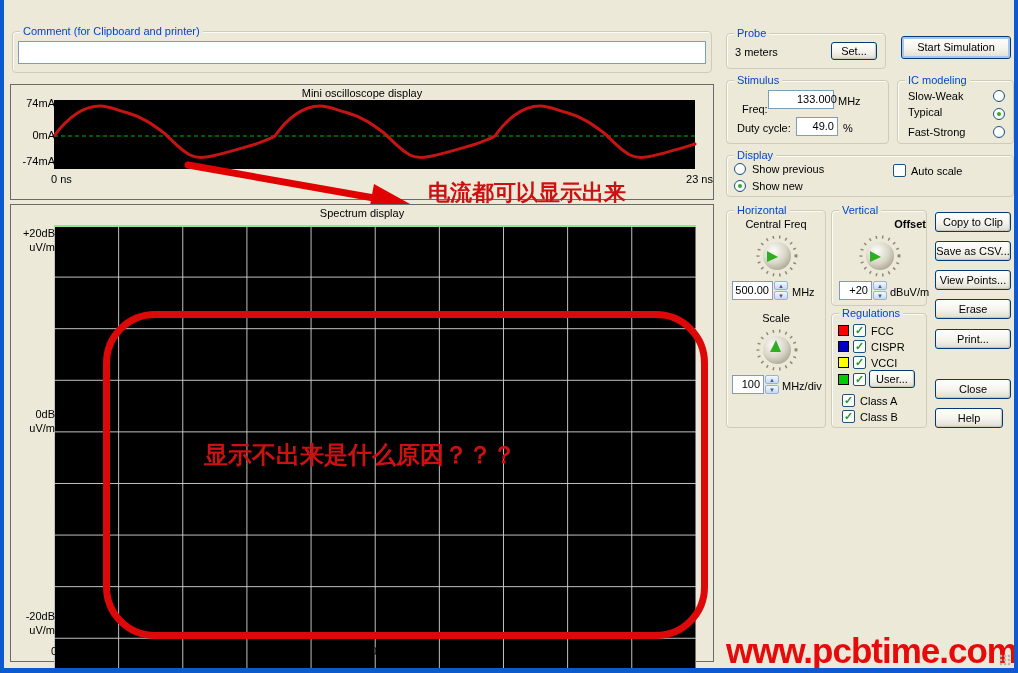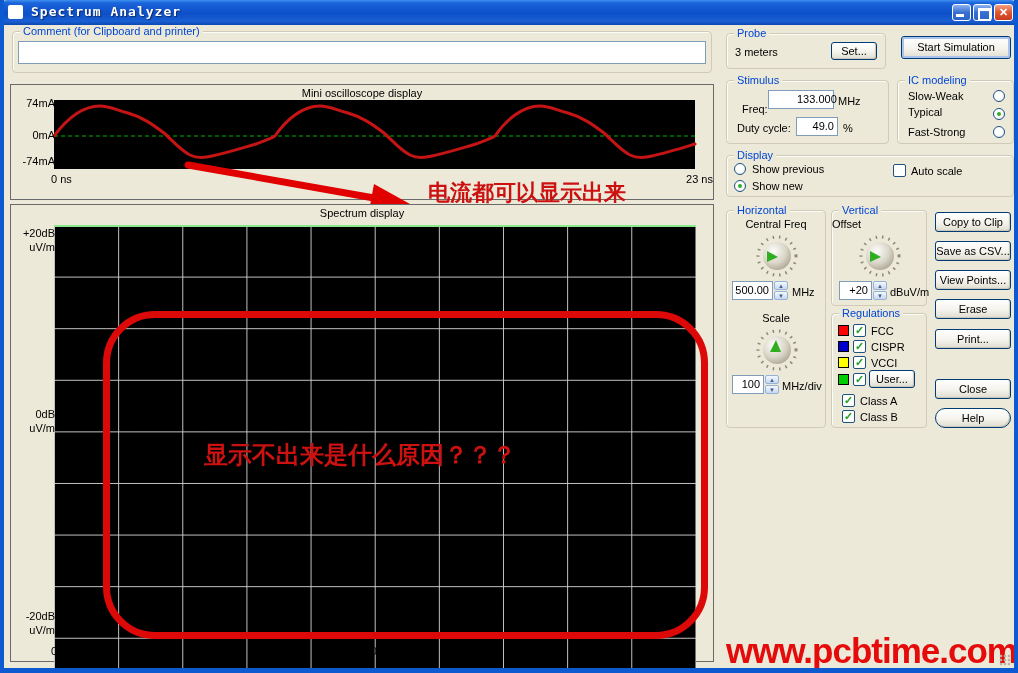--- a/index.html
+++ b/index.html
@@ -57,27 +57,20 @@
     color:#e60b0b; letter-spacing:-1px; white-space:nowrap; }
   #resize-grip { position:absolute; right:3px; bottom:2px; width:12px; height:12px;
     background:radial-gradient(circle, #b8b4a2 1.5px, transparent 1.6px); background-size:4px 4px; }
   svg { position:absolute; overflow:visible; }
 </style>
 </head>
 <body>
 
 <div id="window">
 
-  <div id="titlebar">
-    <div id="app-icon"></div>
-    <div id="window-title">Spectrum Analyzer</div>
-    <div class="winbtn" id="btn-minimize"></div>
-    <div class="winbtn" id="btn-maximize"></div>
-    <div class="winbtn" id="btn-close"></div>
-  </div>
 
   <div class="group" style="left:8px;top:31px;width:700px;height:42px;">
     <span class="glabel">Comment (for Clipboard and printer)</span>
     <input class="field" style="left: 5px; top: 9px; width: 688px; height: 23px; text-align: left;" value="">
   </div>
 
   <div class="panel" style="top:84px;height:116px;">
     <div class="ptitle">Mini oscilloscope display</div>
     <div id="osc-plot">
       <svg width="641" height="69" viewBox="0 0 641 69">
@@ -185,21 +178,21 @@
     <div class="field" style="left:5px;top:164px;width:32px;height:19px;">100</div>
     <div class="spin" style="left:38px;top:164px;">
         <div>▲</div>
         <div>▼</div>
       </div>
     <div class="lbl" style="left:55px;top:169px;">MHz/div</div>
   </div>
 
   <div class="group" style="left:827px;top:210px;width:96px;height:96px;">
     <span class="glabel">Vertical</span>
-    <div class="lbl" style="left:0;top:7px;width:100%;text-align:left;">Offset</div>
+    <div class="lbl" style="left:0;top:7px;width:100%;text-align:right;font-weight:bold;">Offset</div>
     <svg style="left:25px;top:22px;" width="46" height="46" viewBox="0 0 46 46">
       <circle cx="23" cy="23" r="19" fill="none" stroke="#8d8a7a" stroke-width="3" stroke-dasharray="1.5 5"></circle>
       <circle cx="23" cy="23" r="14" fill="url(#knobg)"></circle>
       <polygon points="13,18 24,24 13,29" fill="#2fae22"></polygon>
     </svg>
     <div class="field" style="left:7px;top:70px;width:33px;height:19px;">+20</div>
     <div class="spin" style="left:41px;top:70px;">
         <div>▲</div>
         <div>▼</div>
       </div>
@@ -225,17 +218,17 @@
     <div class="xp-check checked" style="left:10px;top:96px;"></div>
     <div class="lbl" style="left:28px;top:97px;">Class B</div>
   </div>
 
   <div class="xpbtn" style="left:931px;top:212px;width:76px;height:20px;line-height:18px;">Copy to Clip</div>
   <div class="xpbtn" style="left:931px;top:241px;width:76px;height:20px;line-height:18px;">Save as CSV...</div>
   <div class="xpbtn" style="left:931px;top:270px;width:76px;height:20px;line-height:18px;">View Points...</div>
   <div class="xpbtn" style="left:931px;top:299px;width:76px;height:20px;line-height:18px;">Erase</div>
   <div class="xpbtn" style="left:931px;top:329px;width:76px;height:20px;line-height:18px;">Print...</div>
   <div class="xpbtn" style="left:931px;top:379px;width:76px;height:20px;line-height:18px;">Close</div>
-  <div class="xpbtn" style="left:931px;top:408px;width:76px;height:20px;line-height:18px;border-radius:10px;">Help</div>
+  <div class="xpbtn" style="left:931px;top:408px;width:68px;height:20px;line-height:18px;">Help</div>
 
   <div id="watermark">www.pcbtime.com</div>
   <div id="resize-grip"></div>
 </div>
 
 </body></html>

